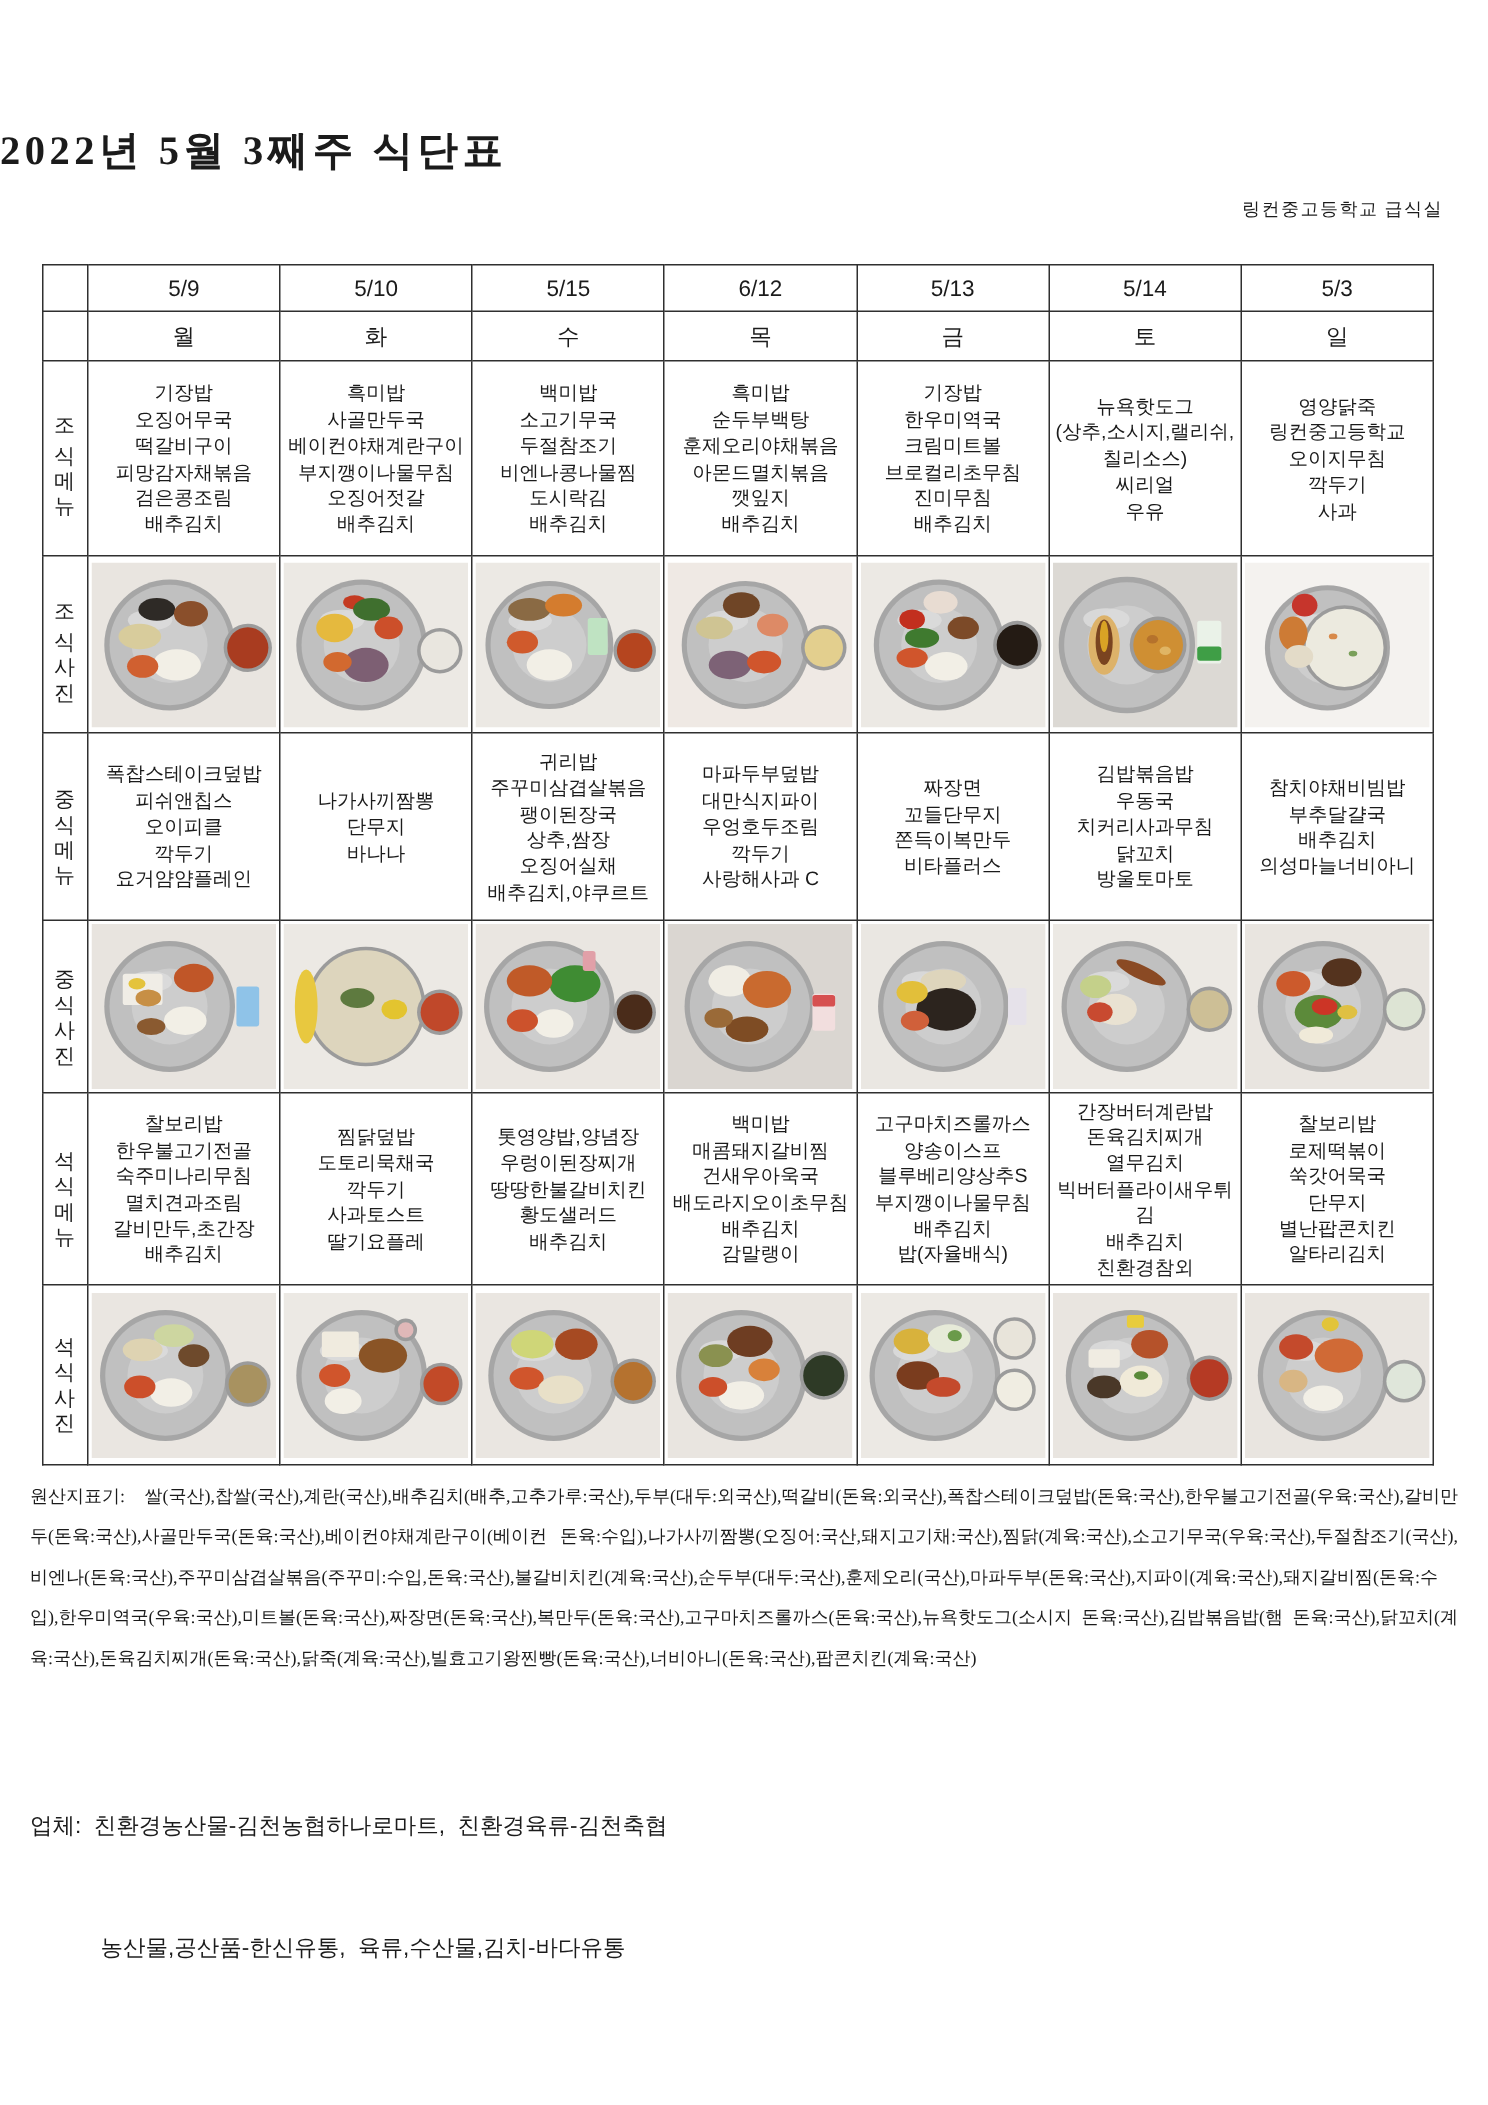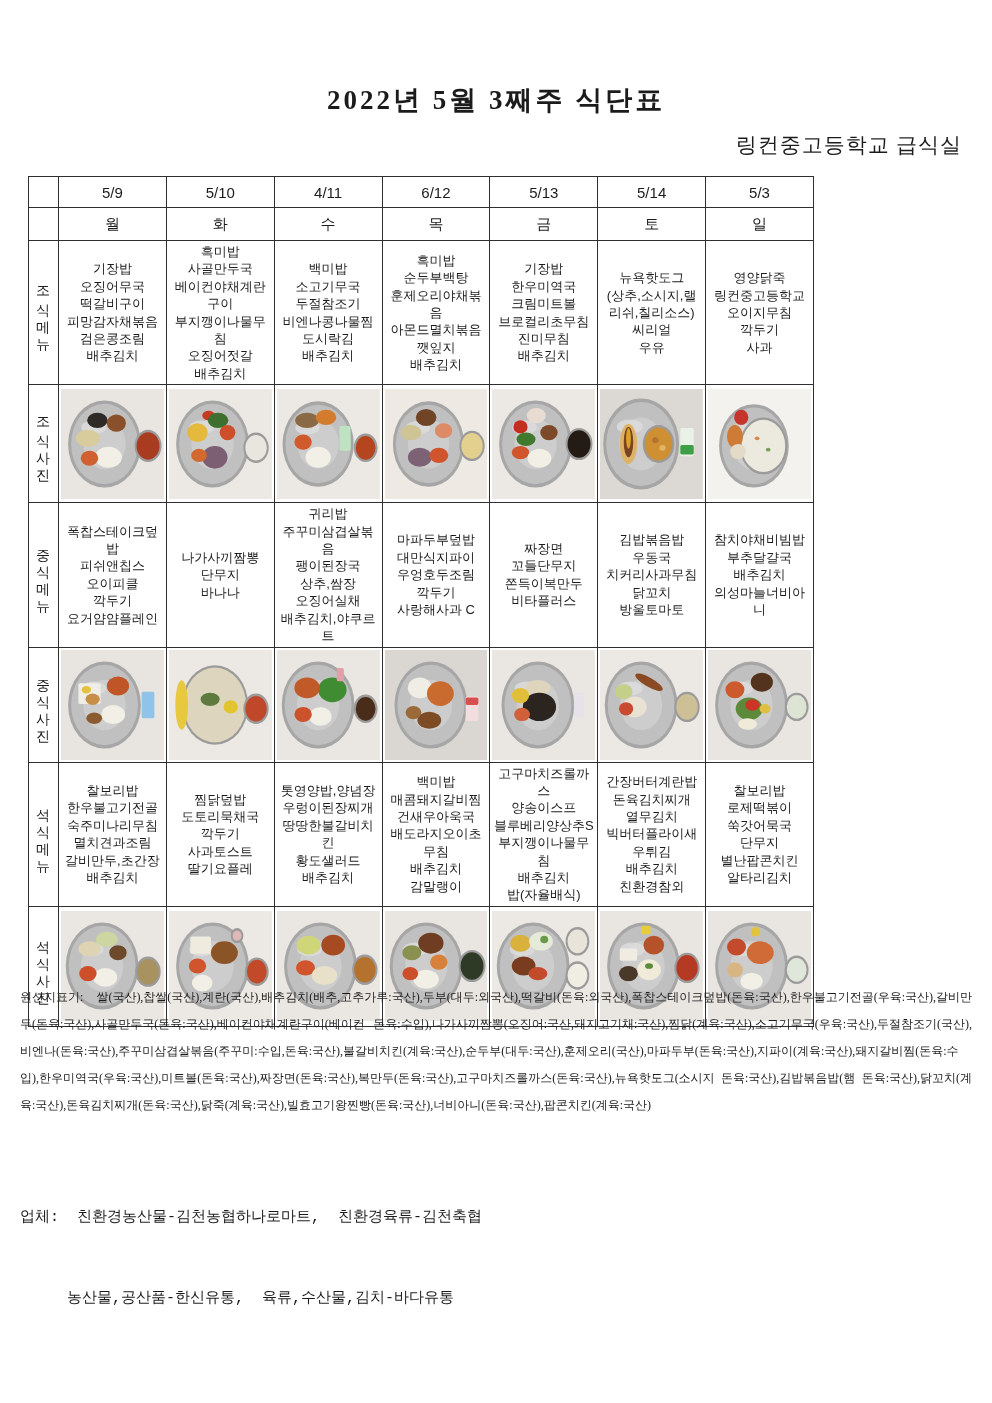--- a/index.html
+++ b/index.html
@@ -1,37 +1,37 @@
 <!DOCTYPE html>
 <html><head>
 <meta charset="utf-8">
 <style>
   html,body{margin:0;padding:0;background:#ffffff;}
   .page{position:relative;width:992px;height:1403px;background:#ffffff;overflow:hidden;
         font-family:"Liberation Sans",sans-serif;color:#1b1b1b;}
-  .title{position:absolute;top:82px;left:0;width:992px;text-align:center;
+  .title{position:absolute;top:82px;left:0;width:992px;text-align:left;
          font-family:"Liberation Serif",serif;font-size:27px;font-weight:600;letter-spacing:3px;}
   .subtitle{position:absolute;top:131px;right:30px;
-            font-family:"Liberation Serif",serif;font-size:21px;letter-spacing:1px;}
-  table.menu-table{position:absolute;top:176px;left:28px;width:786px;
+            font-family:"Liberation Serif",serif;font-size:12px;letter-spacing:1px;}
+  table.menu-table{position:absolute;top:176px;left:28px;width:928px;
                    border-collapse:collapse;table-layout:fixed;}
   .menu-table td{border:1px solid #2f2f2f;vertical-align:middle;text-align:center;
                  padding:0;overflow:hidden;}
   .r-date td,.r-day td{font-size:15px;}
   td.menu{font-size:13px;line-height:1.34;white-space:pre-line;padding:2px 3px;}
   td.lbl{font-size:14px;}
   .vtext{writing-mode:vertical-rl;text-orientation:upright;letter-spacing:3px;display:inline-block;}
   td.photo-cell{padding:2px;}
   .photo{width:100%;height:110px;}
   .photo svg{display:block;width:100%;height:100%;}
   .origin{position:absolute;top:984px;left:20px;width:952px;
           font-family:"Liberation Serif",serif;font-size:12px;line-height:27px;
           text-align:justify;white-space:pre-wrap;}
   .suppliers{position:absolute;top:1150px;left:20px;width:952px;
-             font-family:Liberation Mono, monospace;font-size:15px;line-height:27px;white-space:pre-wrap;}
+             font-family:Liberation Sans, sans-serif;font-size:15px;line-height:27px;white-space:pre-wrap;}
   .suppliers .line2{padding-left:47px;}
 </style>
 </head>
 <body>
 
 <div class="page">
 
   <div class="title">2022년  5월  3째주  식단표</div>
   <div class="subtitle">링컨중고등학교 급식실</div>
 
@@ -44,21 +44,21 @@
         <col>
         <col>
         <col>
         <col>
     </colgroup>
     <tbody>
         <tr class="r-date" style="height:31px">
       <td class="lbl"></td>
       <td>5/9</td>
       <td>5/10</td>
-      <td>4/11</td>
+      <td>5/15</td>
       <td>6/12</td>
       <td>5/13</td>
       <td>5/14</td>
       <td>5/3</td>
     </tr>
     <tr class="r-day" style="height:33px">
       <td class="lbl"></td>
       <td>월</td>
       <td>화</td>
       <td>수</td>

